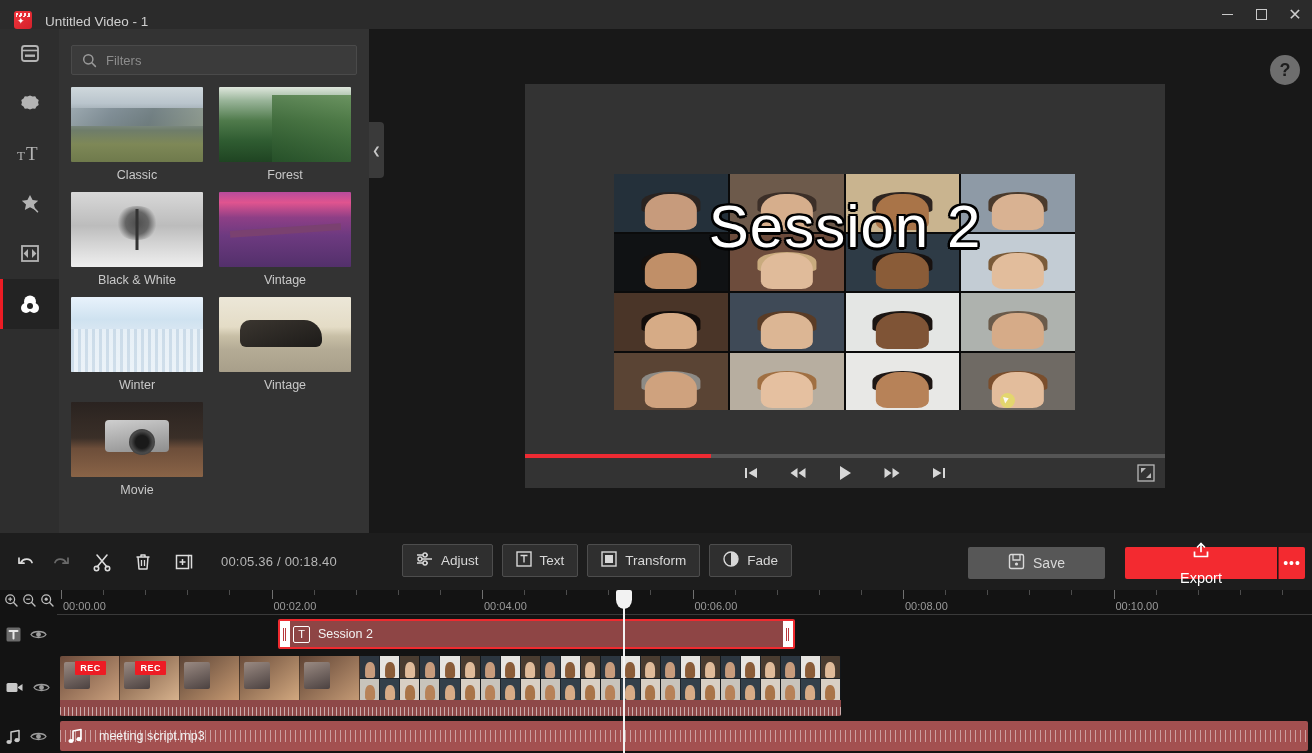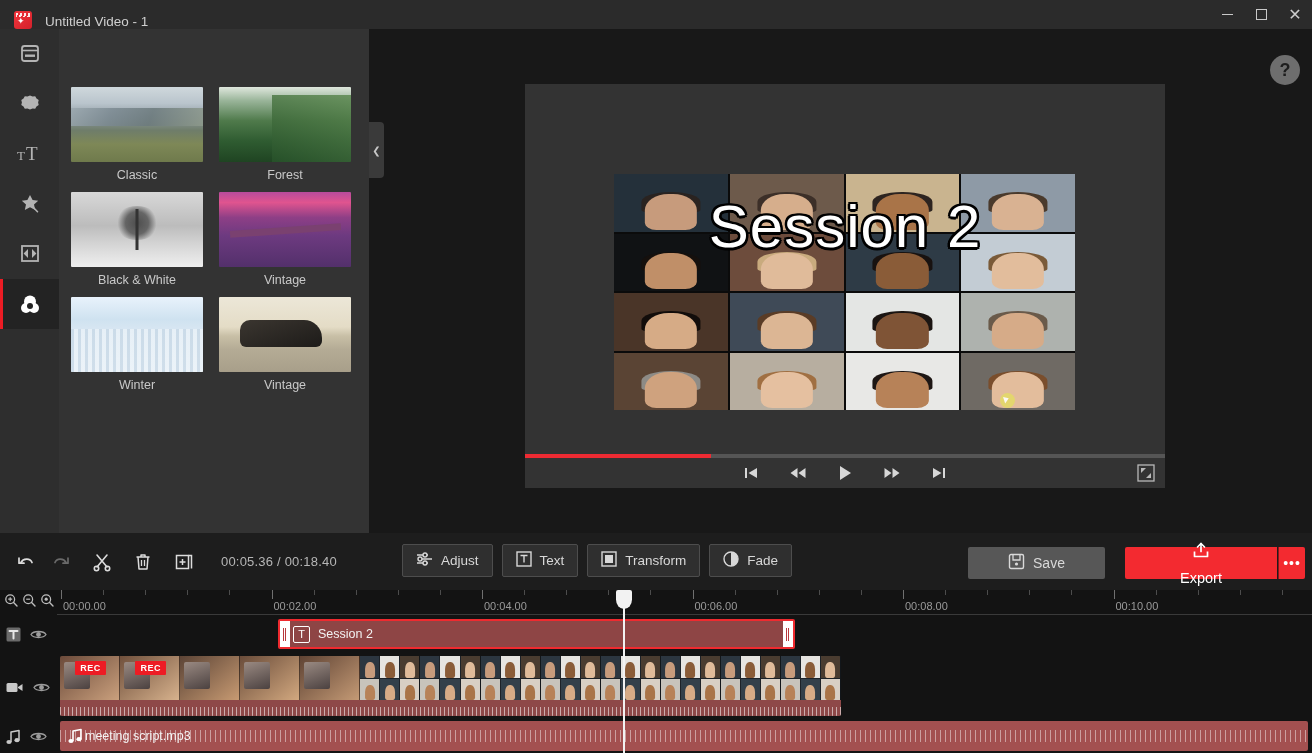--- a/index.html
+++ b/index.html
@@ -252,21 +252,21 @@
     background-image: repeating-linear-gradient(90deg, rgba(255,255,255,.55) 0 1px, transparent 1px 4px);
     background-size: 100% 55%; background-position: center bottom; background-repeat: repeat-x; }
 
   .clip-audio {
     position: absolute; left: 3px; top: 1px; width: 1248px; height: 30px;
     background: #a35050; border-radius: 2px; display: flex; align-items: center; overflow: hidden;
     background-image: repeating-linear-gradient(90deg, rgba(255,255,255,.45) 0 1px, transparent 1px 5px);
     background-size: 100% 40%; background-position: center center; background-repeat: repeat-x;
   }
   .ca-ic { margin-left: 8px; color: #fff; display: flex; }
-  .ca-label { margin-left: 2px; font-size: 12.5px; color: #f4f4f4; }
+  .ca-label { margin-left: 16px; font-size: 12.5px; color: #f4f4f4; }
 
   .playhead { position: absolute; left: 623px; top: 590px; width: 2px; height: 163px; background: #f2f2f2; z-index: 40; }
   .playhead-knob {
     position: absolute; left: -7px; top: 0; width: 16px; height: 19px; background: #f2f2f2;
     border-radius: 2px 2px 50% 50%;
   }
 </style>
 </head>
 <body>
 
@@ -335,20 +335,29 @@
             <circle cx="12" cy="8.5" r="6" fill="currentColor"></circle>
             <circle cx="8" cy="15" r="5" fill="currentColor"></circle>
             <circle cx="16" cy="15" r="5" fill="currentColor"></circle>
             <circle cx="12" cy="13" r="3" fill="#232323"></circle>
           </svg>
       </span>
     </div>
   </div>
 
   <div class="panel">
+    <div class="search-wrap">
+      <span class="search-ic">
+        <svg width="15" height="15" viewBox="0 0 15 15">
+            <circle cx="6.3" cy="6.3" r="4.6" fill="none" stroke="currentColor" stroke-width="1.5"></circle>
+            <path d="M9.8 9.8l3.6 3.6" stroke="currentColor" stroke-width="1.5" stroke-linecap="round"></path>
+          </svg>
+      </span>
+      <input class="search-input" value="" placeholder="Filters" style="">
+    </div>
 
     <div class="grid">
       <div class="fcell">
         <div class="fthumb t-classic"></div>
         <div class="flabel">Classic</div>
       </div>
       <div class="fcell">
         <div class="fthumb t-forest"></div>
         <div class="flabel">Forest</div>
       </div>
@@ -360,20 +369,24 @@
         <div class="fthumb t-fantasy"></div>
         <div class="flabel">Vintage</div>
       </div>
       <div class="fcell">
         <div class="fthumb t-winter"></div>
         <div class="flabel">Winter</div>
       </div>
       <div class="fcell">
         <div class="fthumb t-vintage"></div>
         <div class="flabel">Vintage</div>
+      </div>
+      <div class="fcell">
+        <div class="fthumb t-movie"></div>
+        <div class="flabel">Movie</div>
       </div>
     </div>
   </div>
 
   <div class="collapse-tab">
     <span>❮</span>
   </div>
 
   <div class="stage">
     <div class="help-btn">?</div>

